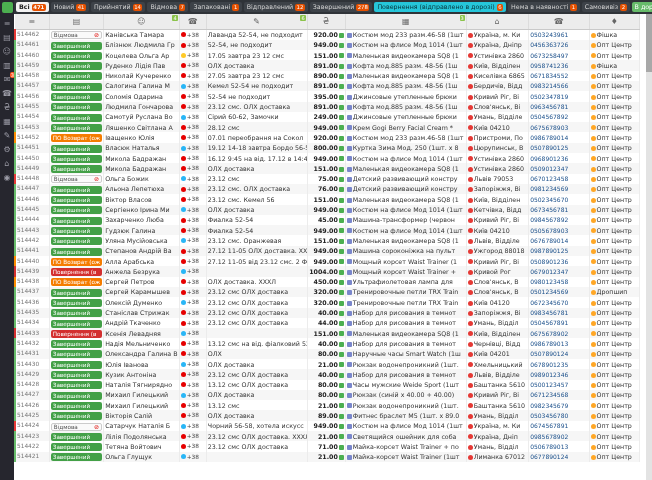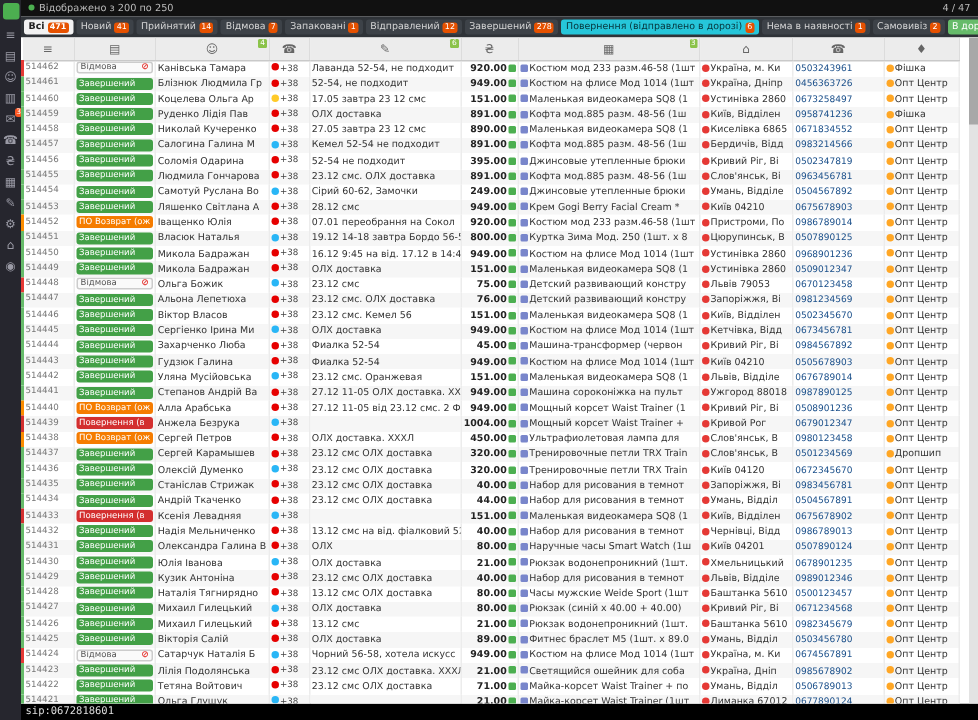--- a/index.html
+++ b/index.html
@@ -91,24 +91,20 @@
         <div class="sb-icon">▦</div>
         <div class="sb-icon">✎</div>
         <div class="sb-icon">⚙</div>
         <div class="sb-icon">⌂</div>
         <div class="sb-icon">◉</div>
       </div>
   </div>
 
   <div class="main">
 
-    <div class="topbar">
-      <span><span class="dot"></span><span>Відображено з 200 по 250</span></span>
-      <span>4 / 47</span>
-    </div>
 
     <div class="tabbar">
         <span class="tab tab-active">
           <span>Всі</span>
           <span class="tab-count">471</span>
         </span>
         <span class="tab tab-dark">
           <span>Новий</span>
           <span class="tab-count">41</span>
         </span>
@@ -670,18 +666,15 @@
               <td class="c-ph">0677890124</td>
               <td class="c-sp"><span class="sp-ic"></span><span>Опт Центр</span></td>
             </tr>
           </tbody>
       </table>
       <div class="scrollbar">
         <div class="scroll-thumb"></div>
       </div>
     </div>
 
-    <div class="bottombar">
-      <span>sip:0672818601</span>
-    </div>
 
   </div>
 </div>
 
 </body></html>

